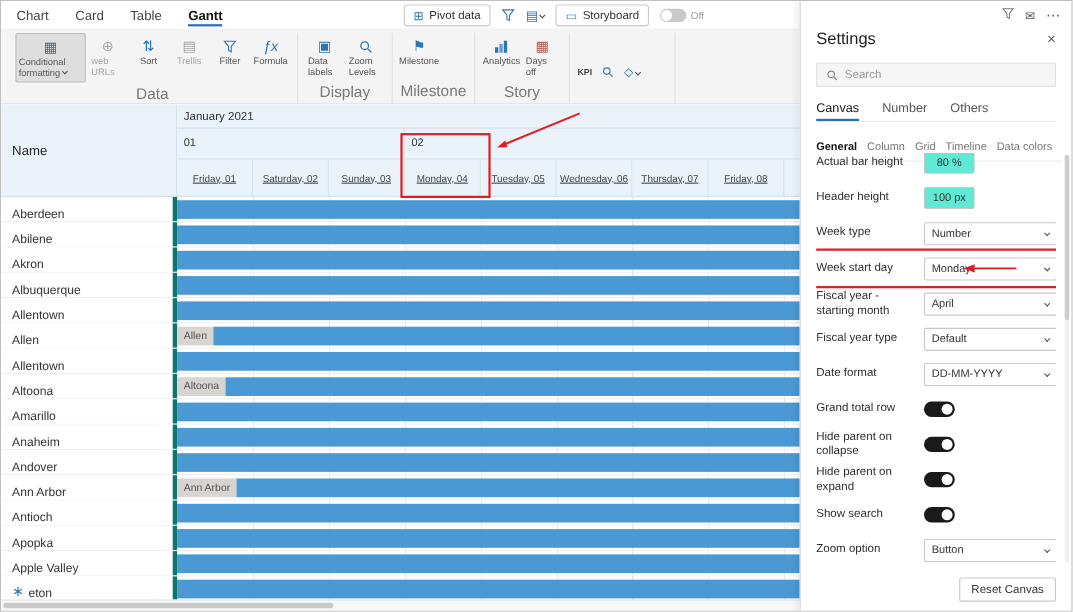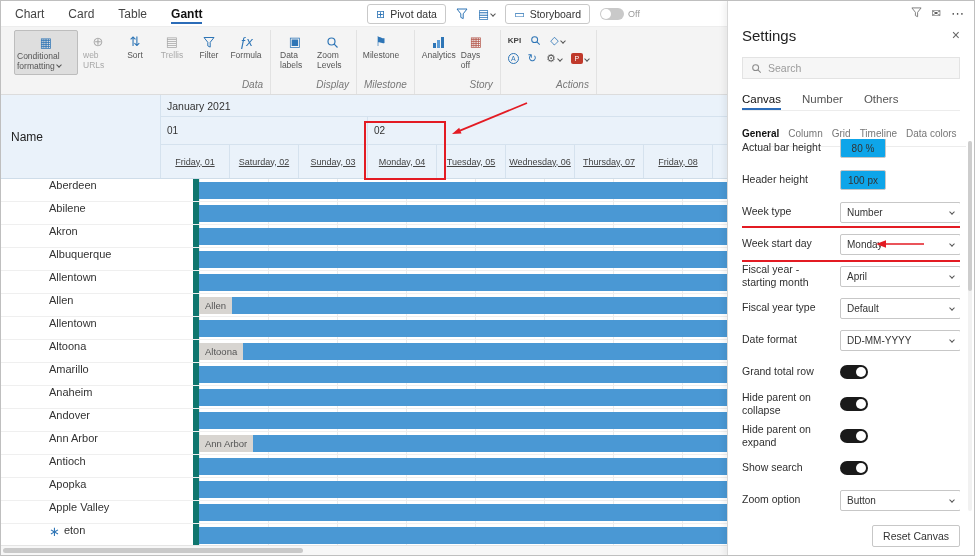--- a/index.html
+++ b/index.html
@@ -22,44 +22,44 @@
 
   
   .ribbon { position:absolute; top:26px; left:0; right:247px; height:68px; background:#f4f4f4; border-bottom:1px solid #dcdcdc; display:flex; padding:3px 4px 0 6px; }
   .rgroup { display:flex; flex-direction:column; justify-content:space-between; padding:0 7px 2px; border-right:1px solid #e2e2e2; }
   .ritems { display:flex; gap:3px; align-items:flex-start; }
   .ritem { display:flex; flex-direction:column; align-items:center; padding:3px 2px; border-radius:2px; width:34px; }
   .ritem.wide { width:64px; background:#dedede; border:1px solid #bdbdbd; }
   .ricon { font-size:13px; height:17px; line-height:17px; color:#2e75b6; }
   .rtext { font-size:8.5px; color:#555; text-align:left; line-height:1.2; }
   .ritem.dim .ricon, .ritem.dim .rtext { color:#a8a8a8; }
-  .rlabel { text-align:right; font-size:10px; color:#777; padding:2px 0 2px;font-style:italic; }
+  .rlabel { text-align:center; font-size:14px; color:#777; padding:2px 0 2px; }
   .cv { display:inline-block; width:4px; height:4px; border-right:1px solid #555; border-bottom:1px solid #555; transform:rotate(45deg); margin-left:2px; vertical-align:2px; }
   .agrid { display:flex; flex-direction:column; gap:5px; padding-top:4px; }
-  .arow { display:flex; gap:9px; align-items:center; }
+  .arow { display:flex; gap:9px; align-items:center;margin-top:25px; }
   .aico { font-size:11px; color:#2e75b6; display:flex; align-items:center; }
   .kpi-txt { font-size:8px; font-weight:bold; color:#444; }
   .circleA { width:11px; height:11px; border:1px solid #2e75b6; border-radius:50%; color:#2e75b6; font-size:7px; display:flex; align-items:center; justify-content:center; }
   .pdfchip { width:12px; height:11px; background:#c0392b; border-radius:2px; color:#fff; font-size:7px; display:flex; align-items:center; justify-content:center; }
 
   
   .gantt { position:absolute; top:94px; left:0; width:728px; bottom:0; background:#fff; overflow:hidden; }
   .ghead { height:84px; display:flex; background:#eaf2fa; border-bottom:1px solid #cfdde9; }
   .hname { width:160px; flex:0 0 160px; border-right:1px solid #d5e2ee; display:flex; align-items:center; padding-left:10px; font-size:12px; color:#222; }
   .htl { flex:1; display:flex; flex-direction:column; overflow:hidden; }
   .hmonth { height:22px; display:flex; align-items:center; padding-left:6px; font-size:10.5px; color:#333; border-bottom:1px solid #d5e2ee; }
   .hweeks { height:28px; display:flex; border-bottom:1px solid #d5e2ee; font-size:10px; color:#333; }
   .wcell { display:flex; align-items:center; padding-left:6px; }
   .w1 { width:207px; flex:0 0 207px; border-right:1px solid #d5e2ee; }
   .w2 { flex:1; }
   .hdays { height:33px; display:flex; font-size:9px; color:#444; overflow:hidden;text-decoration:underline; }
   .dcell { width:69px; flex:0 0 69px; display:flex; align-items:center; justify-content:center; border-right:1px solid #d5e2ee; white-space:nowrap; overflow:hidden; }
   .grows { height:368px; overflow:hidden; }
   .grow { display:flex; height:23px; border-bottom:1px solid #efefef; }
-  .gname { width:160px; flex:0 0 160px; padding-left:10px; display:flex; align-items:flex-start; gap:4px; font-size:11px; color:#333; border-right:6px solid #0f766e; background:#fff;margin-left:38px; }
+  .gname { width:160px; flex:0 0 160px; padding-left:10px; display:flex; align-items:flex-end; gap:4px; font-size:11px; color:#333; border-right:4px solid #0f766e; background:#fff; }
   .row-ico { color:#2e75b6; font-size:13px; }
   .gbars { flex:1; position:relative; display:flex; align-items:center; background:repeating-linear-gradient(to right,#ebebeb 0,#ebebeb 1px,transparent 1px,transparent 69px); }
   .chip { height:17px; background:#d8d5d1; color:#555; font-size:9.5px; display:flex; align-items:center; padding:0 6px; flex:0 0 auto; white-space:nowrap; }
   .bar { height:17px; background:var(--bar-color,#4a98d4); flex:1; }
   .hscroll { position:absolute; left:0; right:0; bottom:0; height:10px; background:#f7f7f7; border-top:1px solid #e4e4e4; }
   .hthumb { position:absolute; left:2px; top:2px; height:5px; width:300px; background:#c9c9c9; border-radius:3px; }
 
   
   .panel { position:absolute; top:0; right:0; width:247px; height:556px; background:#fff; border-left:1px solid #d8d8d8; box-shadow:-3px 0 6px rgba(0,0,0,0.06); }
   .picons { position:absolute; top:5px; right:10px; display:flex; gap:10px; align-items:center; color:#555; font-size:11px; }
@@ -69,21 +69,21 @@
   .ptabs { position:absolute; top:86px; left:14px; right:14px; display:flex; gap:21px; font-size:11.5px; color:#555; border-bottom:1px solid #ececec; height:24px; align-items:flex-end; }
   .ptab { padding-bottom:5px; }
   .ptab.active { border-bottom:2px solid #2b6cb8; padding-bottom:3px; color:#111; }
   .psubtabs { position:absolute; top:127px; left:14px; right:8px; display:flex; gap:9px; font-size:10px; color:#777; border-bottom:1px solid #ececec; height:19px; }
   .psubtab.active { color:#111; font-weight:bold; }
   .fields { position:absolute; top:138px; left:14px; right:14px; height:384px; overflow:hidden; }
   .field { display:flex; align-items:center; height:32px; position:relative; }
   .field:first-of-type { margin-top:-7px; }
   .flabel { width:98px; flex:0 0 98px; font-size:10.5px; color:#2f2f2f; line-height:1.25; padding-right:6px; }
   .fctrl { flex:1; display:flex; align-items:center; }
-  .inputbox { width:46px; height:20px; border:1px solid #c7c7c7; border-radius:2px; font-size:10px; color:#333; display:flex; align-items:center; justify-content:center; background:#0ea5e9; }
+  .inputbox { width:46px; height:20px; border:1px solid #c7c7c7; border-radius:2px; font-size:10px; color:#333; display:flex; align-items:center; justify-content:center; background:#5eead4; }
   .selectbox { width:121px; height:21px; border:1px solid #c7c7c7; border-radius:2px; font-size:10px; color:#333; display:flex; align-items:center; justify-content:space-between; padding:0 6px; background:#fff; }
   .toggle { width:28px; height:14px; border-radius:8px; background:#1a1a1a; position:relative; display:inline-block; }
   .toggle .knob { position:absolute; right:2px; top:2px; width:10px; height:10px; border-radius:50%; background:#fff; }
   .hl-box { position:absolute; left:-6px; right:-4px; top:-2px; bottom:-2px; border:2px solid var(--anno-color,#e31b23); border-radius:2px; pointer-events:none; }
   .fld-arrow { position:absolute; right:34px; top:50%; margin-top:-6px; width:52px; height:12px; color:var(--anno-color,#e31b23); }
   .reset-btn { position:absolute; bottom:10px; right:14px; border:1px solid #c7c7c7; background:#fff; border-radius:2px; font-size:10.5px; color:#333; padding:4px 10px; font-family:inherit; }
   .pscroll { position:absolute; right:2px; top:140px; width:4px; height:370px; background:#f1f1f1; border-radius:2px; }
   .pthumb { position:absolute; top:0; left:0; width:4px; height:150px; background:#cdcdcd; border-radius:2px; }
 
   

